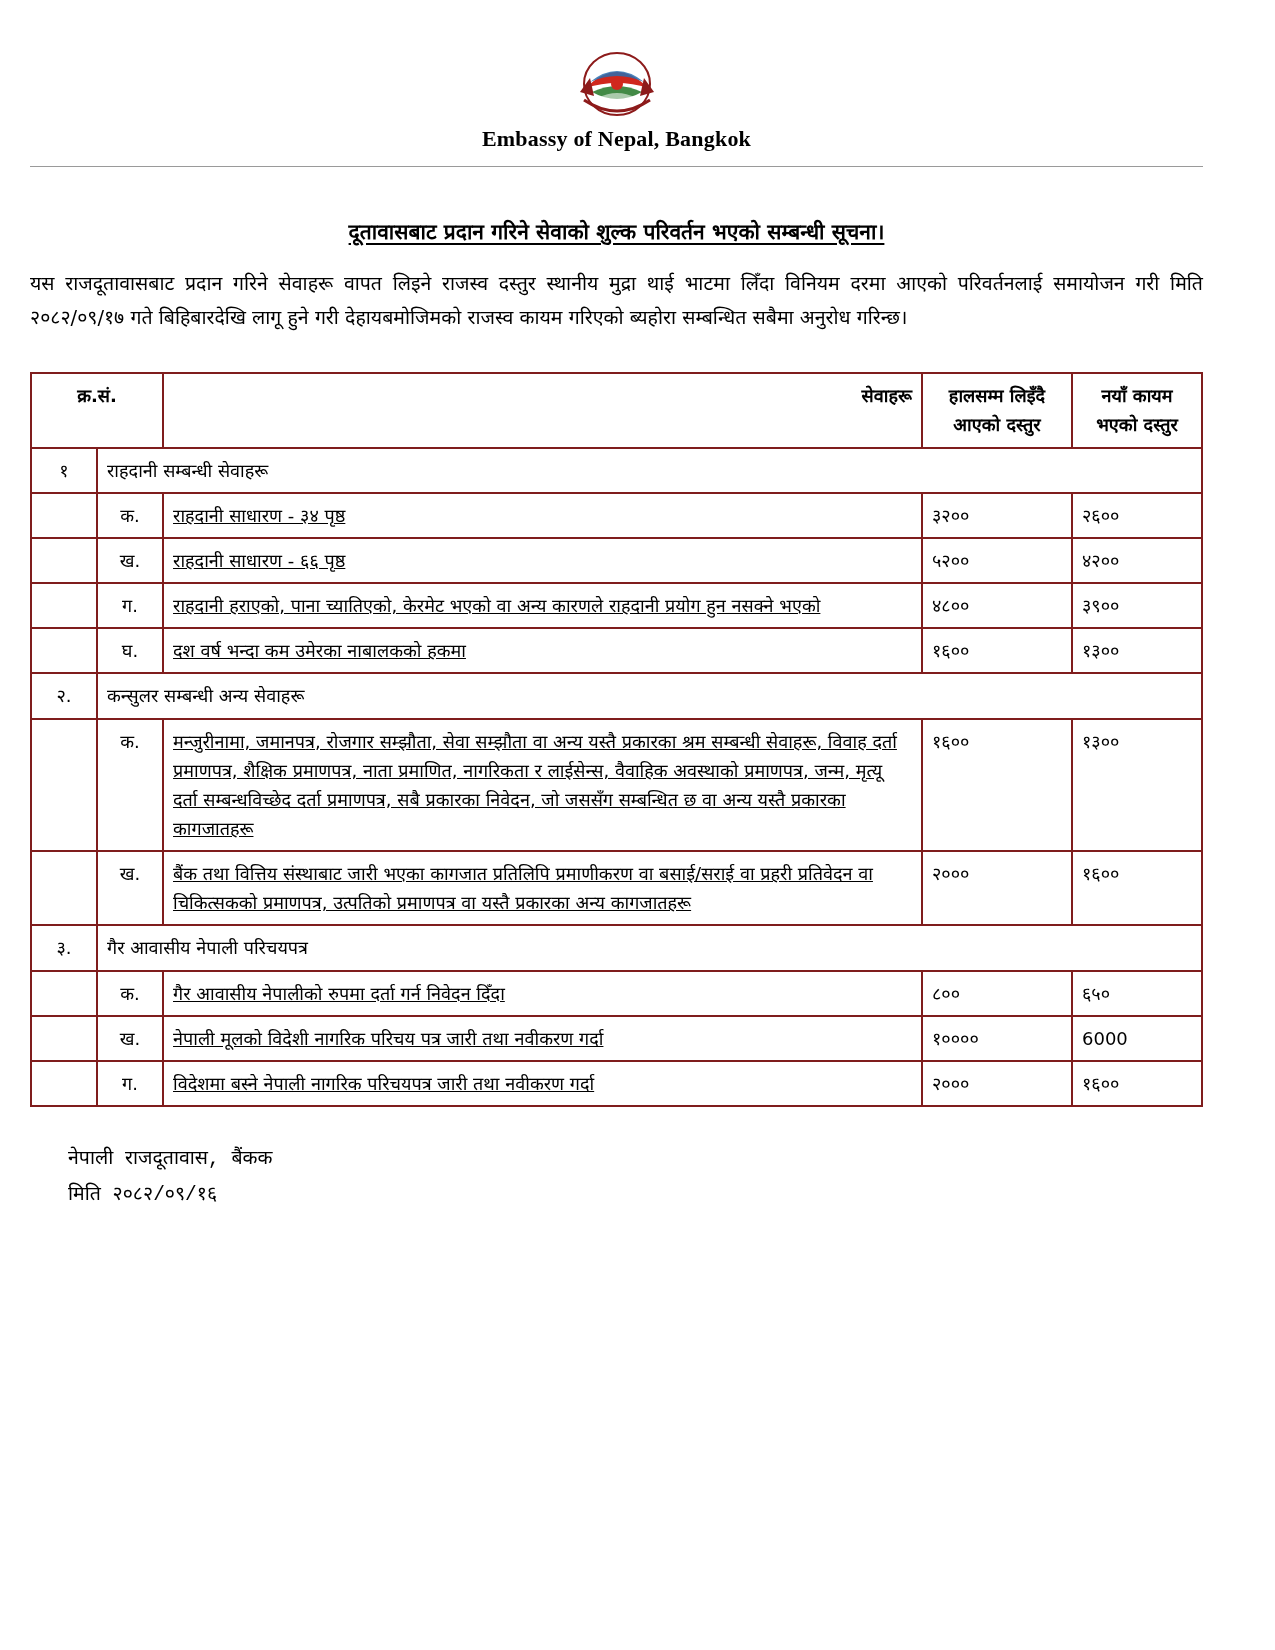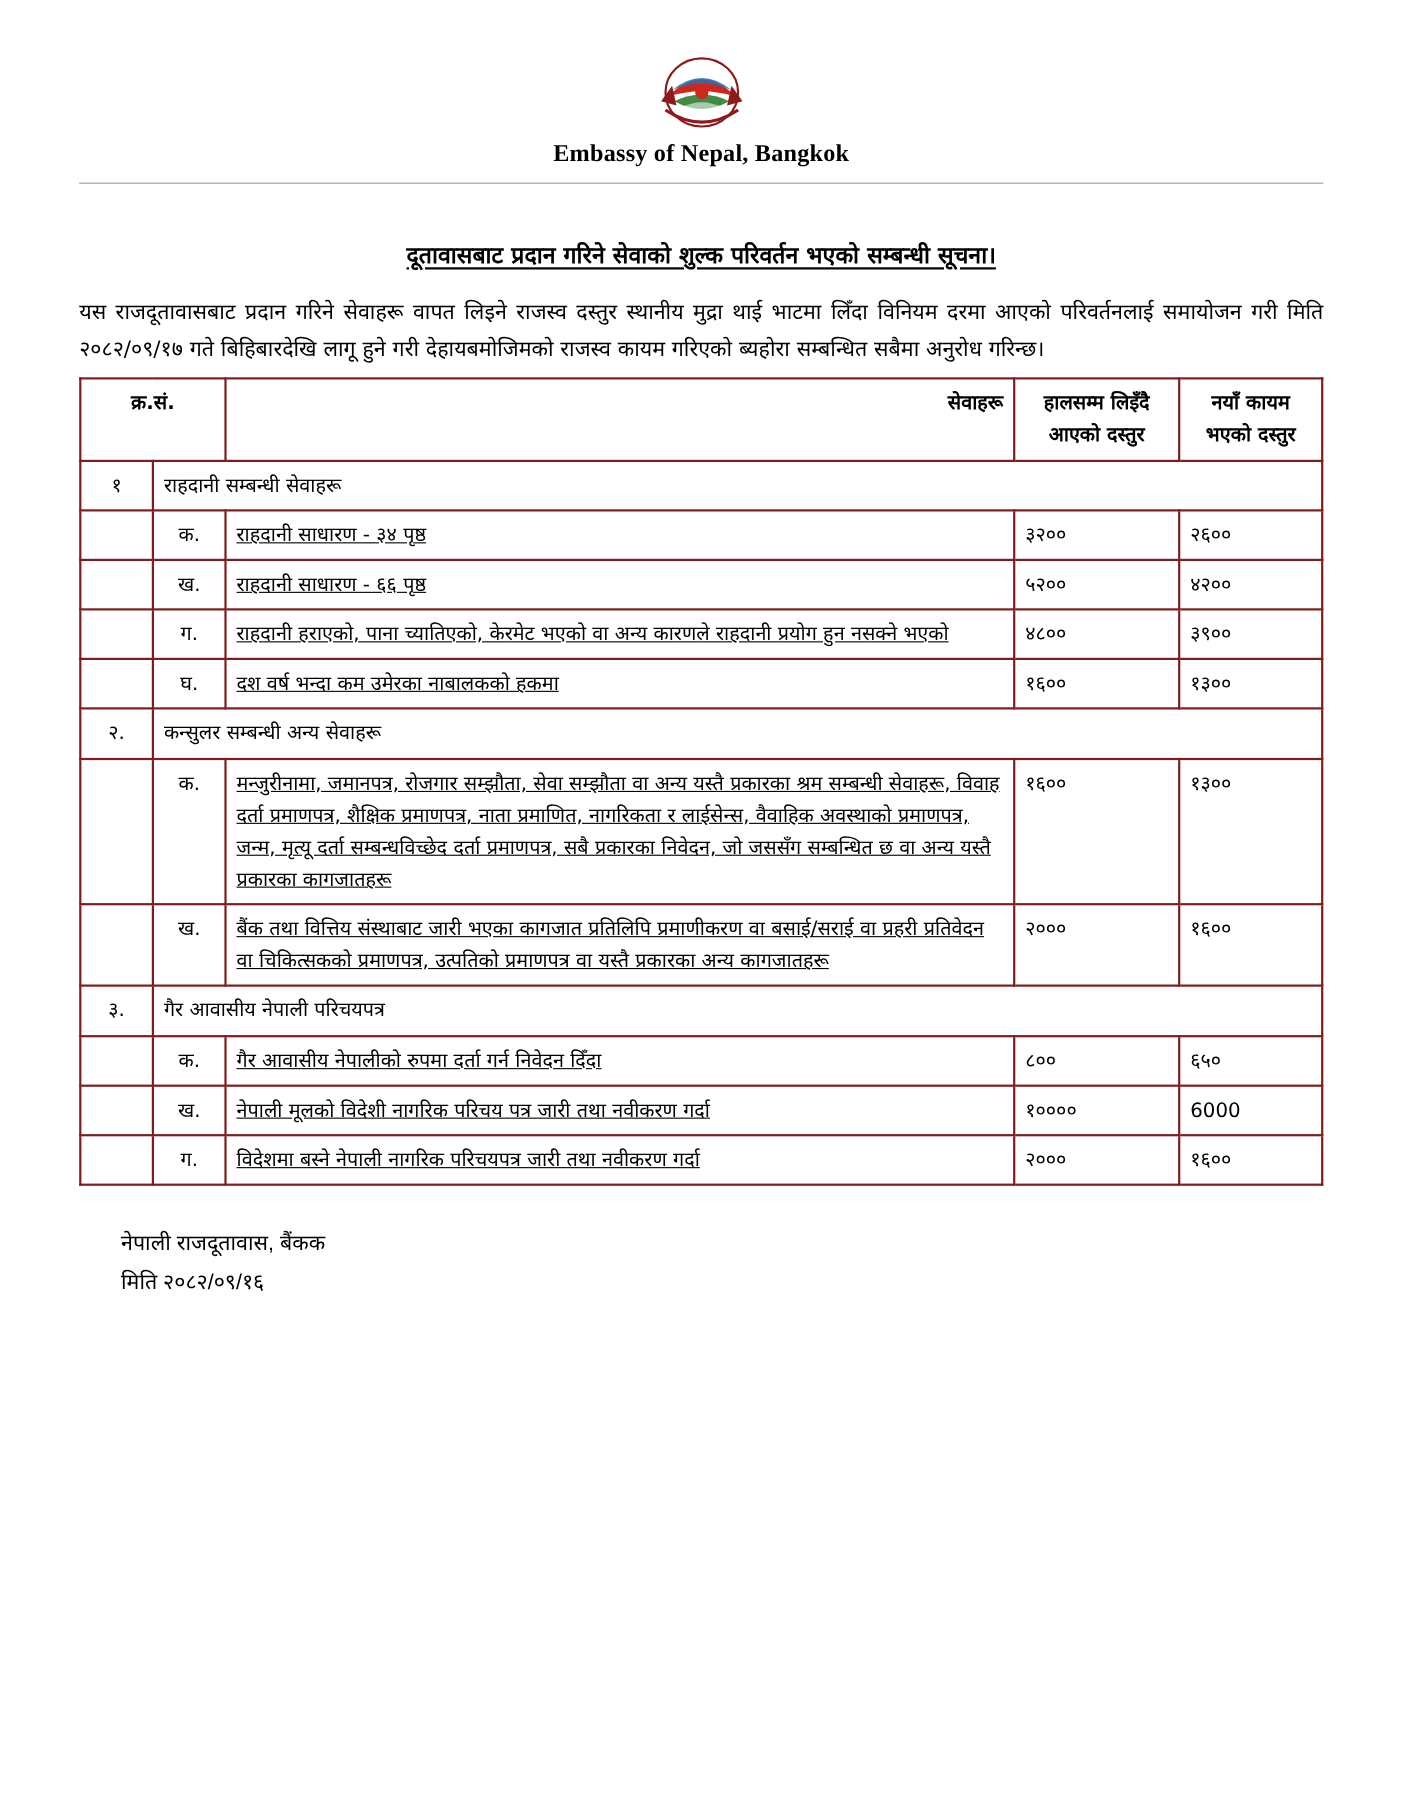--- a/index.html
+++ b/index.html
@@ -12,21 +12,21 @@
     height: 1650px;
     font-family: "Liberation Serif", "DejaVu Serif", serif;
     color: #000000;
     position: relative;
     overflow: hidden;
   }
   .page {
     width: 1275px;
     height: 1616px;
     box-sizing: border-box;
-    padding: 48px 72px 0 72px;
+    padding: 48px 72px 0 30px;
     position: relative;
   }
 
   
   .header {
     text-align: center;
     padding-bottom: 10px;
   }
   .emblem {
     width: 78px;
@@ -58,21 +58,21 @@
     font-family: "DejaVu Sans", "Liberation Sans", sans-serif;
   }
 
   
   .intro {
     font-size: 19.5px;
     line-height: 1.75;
     text-align: justify;
     text-align-last: left;
     font-family: "DejaVu Sans", "Liberation Sans", sans-serif;
-    margin-bottom: 8px;
+    margin-bottom: 37px;
   }
 
   
   table.fees {
     width: 100%;
     border-collapse: collapse;
     font-family: "DejaVu Sans", "Liberation Sans", sans-serif;
     font-size: 18px;
     table-layout: fixed;
   }
@@ -97,21 +97,21 @@
     text-align: left;
     padding-left: 18px;
   }
   .sn-cell { text-align: center; }
   .mid { vertical-align: middle; }
 
   
   .signoff {
     margin-top: 34px;
     padding-left: 38px;
-    font-family: Liberation Sans, sans-serif;
+    font-family: Liberation Mono, monospace;
     font-size: 19.5px;
     line-height: 1.85;
   }
 </style>
 </head>
 <body>
 
 <div class="page">
 
   <div class="header">

